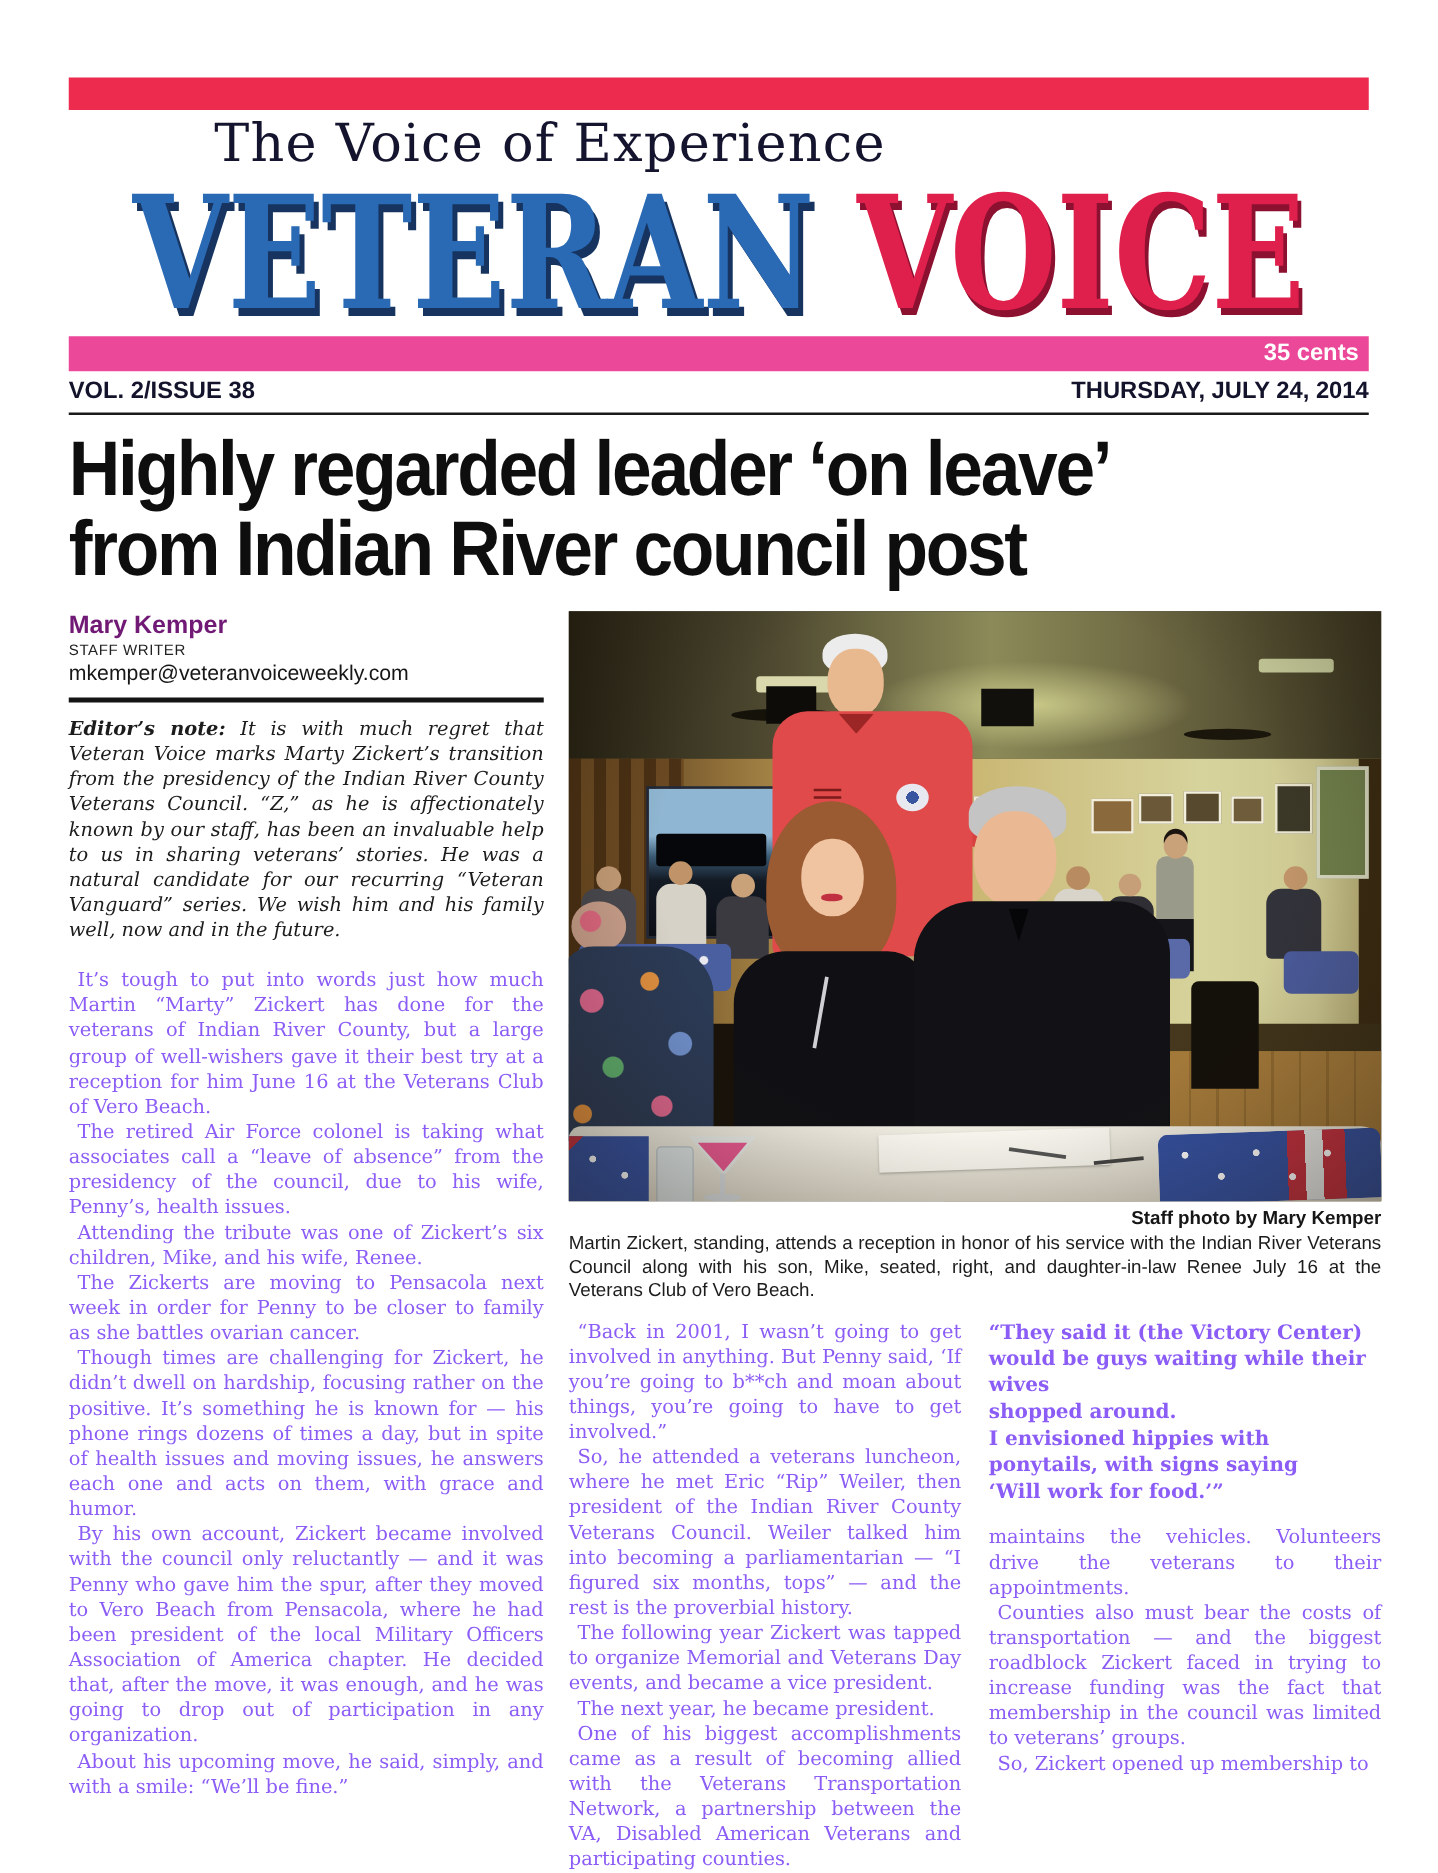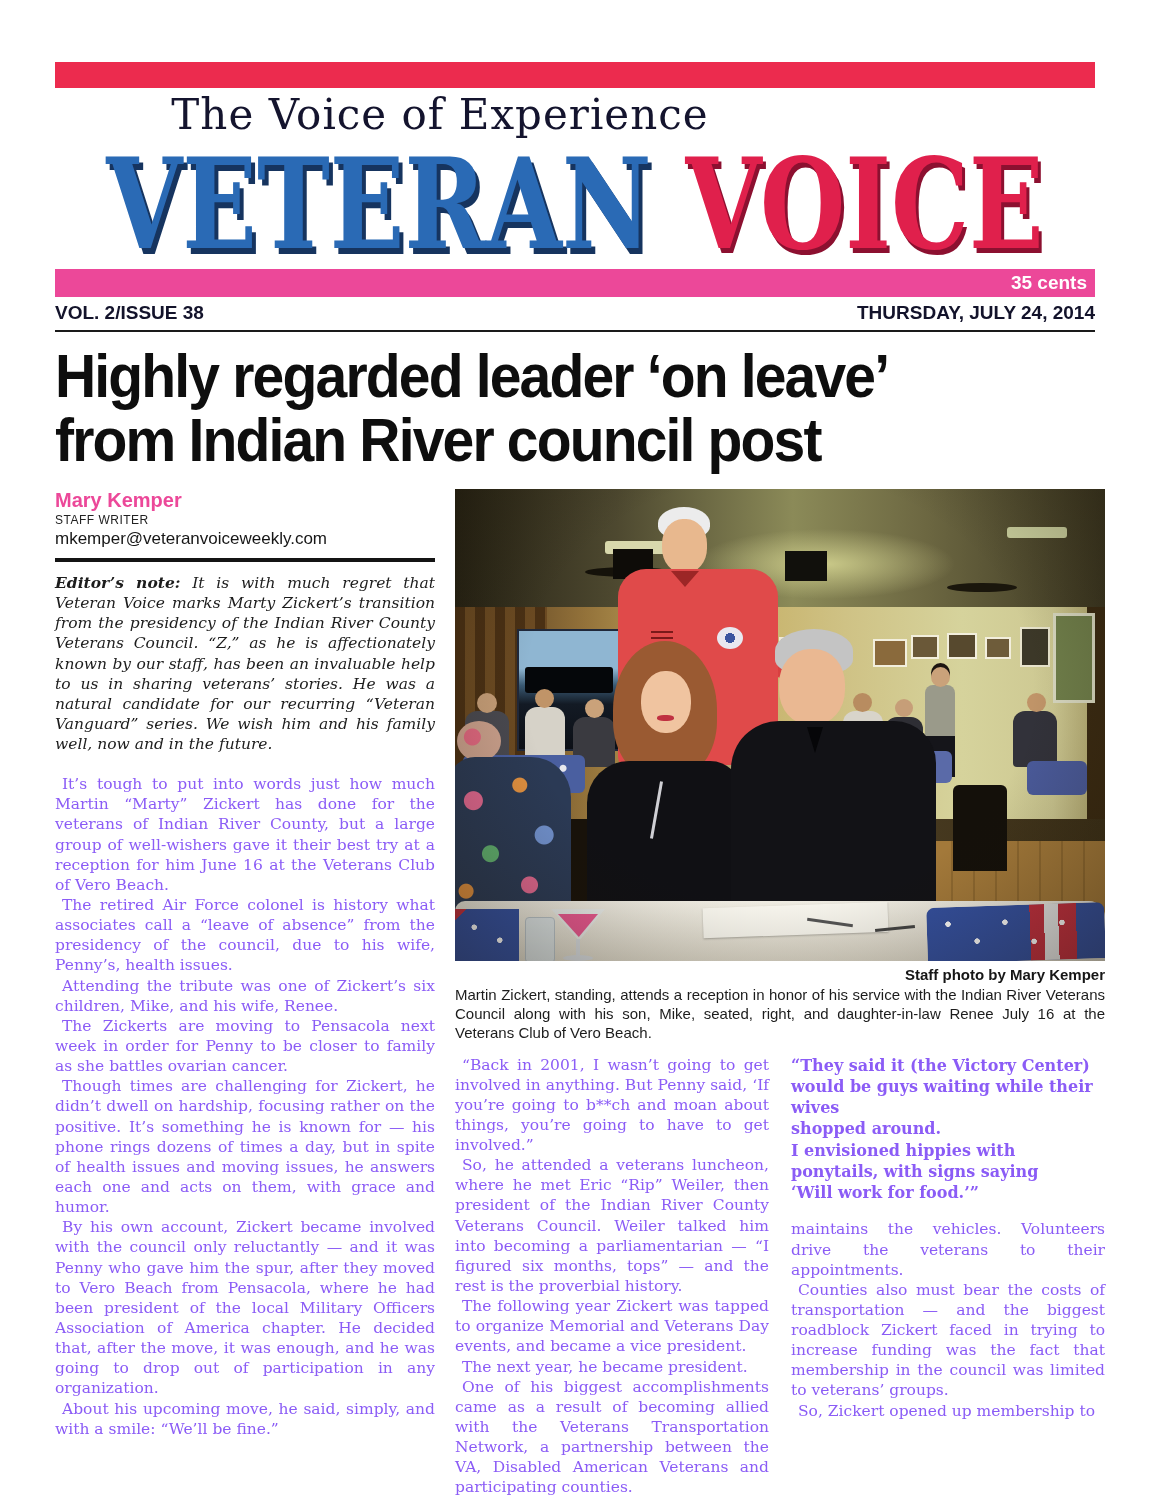--- a/index.html
+++ b/index.html
@@ -27,21 +27,21 @@
            border-bottom:2px solid #1a1a1a;}
 
   .headline{margin:12px 0 0 0;font-weight:bold;color:#0e0e0e;font-size:62px;line-height:1.04;
             letter-spacing:-2px;transform:scaleX(.92);transform-origin:left top;width:109%;}
   .headline span{display:block;}
 
   .content{display:flex;gap:20px;margin-top:16px;}
   .col-left{width:380px;flex:0 0 380px;}
   .right-wrap{width:650px;flex:0 0 650px;}
 
-  .byline-name{color:#ec4899;font-weight:bold;font-size:20px;}
+  .byline-name{color:#701a75;font-weight:bold;font-size:20px;}
   .byline-role{font-size:12px;letter-spacing:.5px;color:#222;margin-top:1px;}
   .byline-email{font-size:17px;color:#161616;margin-top:2px;}
   .rule-thick{border-top:4px solid #141414;margin:9px 0 11px 0;}
 
   .ednote{font-family:"DejaVu Serif",serif;font-style:italic;font-size:15.5px;line-height:1.3;
           text-align:justify;color:#1c1c1c;margin-bottom:20px;}
   .ednote .lbl{font-weight:bold;}
 
   .body-text p{margin:0;font-family:"DejaVu Serif",serif;font-size:15.5px;line-height:1.3;
                text-align:justify;color:#8b5cf6;text-indent:7px;}
@@ -98,21 +98,21 @@
         <div class="byline-role">STAFF WRITER</div>
         <div class="byline-email">mkemper@veteranvoiceweekly.com</div>
         <div class="rule-thick"></div>
 
         <div class="ednote">
           <span class="lbl">Editor’s note:</span><span> It is with much regret that Veteran Voice marks Marty Zickert’s transition from the presidency of the Indian River County Veterans Council. “Z,” as he is affectionately known by our staff, has been an invaluable help to us in sharing veterans’ stories. He was a natural candidate for our recurring “Veteran Vanguard” series. We wish him and his family well, now and in the future.</span>
         </div>
 
         <div class="body-text">
           <p>It’s tough to put into words just how much Martin “Marty” Zickert has done for the veterans of Indian River County, but a large group of well-wishers gave it their best try at a reception for him June 16 at the Veterans Club of Vero Beach.</p>
-          <p>The retired Air Force colonel is history what associates call a “leave of absence” from the presidency of the council, due to his wife, Penny’s, health issues.</p>
+          <p>The retired Air Force colonel is taking what associates call a “leave of absence” from the presidency of the council, due to his wife, Penny’s, health issues.</p>
           <p>Attending the tribute was one of Zickert’s six children, Mike, and his wife, Renee.</p>
           <p>The Zickerts are moving to Pensacola next week in order for Penny to be closer to family as she battles ovarian cancer.</p>
           <p>Though times are challenging for Zickert, he didn’t dwell on hardship, focusing rather on the positive. It’s something he is known for — his phone rings dozens of times a day, but in spite of health issues and moving issues, he answers each one and acts on them, with grace and humor.</p>
           <p>By his own account, Zickert became involved with the council only reluctantly — and it was Penny who gave him the spur, after they moved to Vero Beach from Pensacola, where he had been president of the local Military Officers Association of America chapter. He decided that, after the move, it was enough, and he was going to drop out of participation in any organization.</p>
           <p>About his upcoming move, he said, simply, and with a smile: “We’ll be fine.”</p>
         </div>
       </div>
 
       <div class="right-wrap">
 

